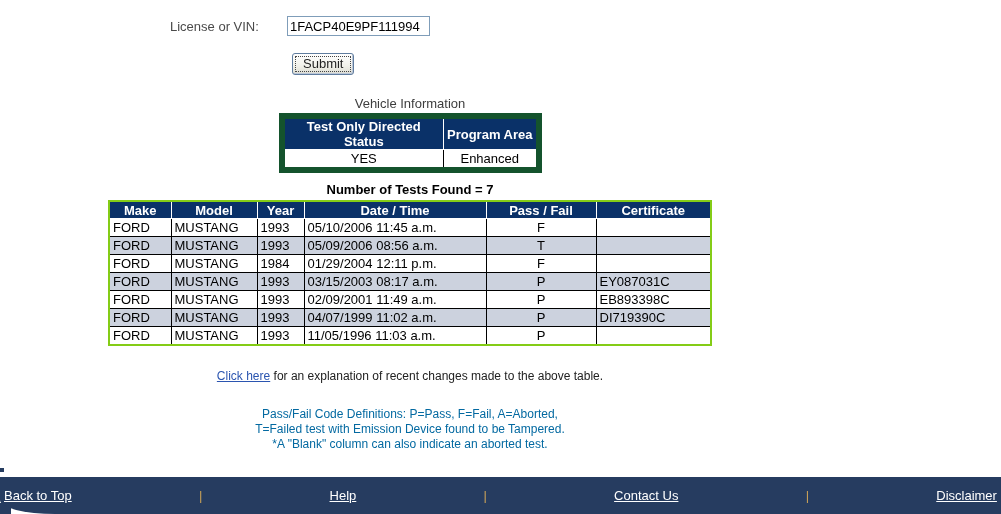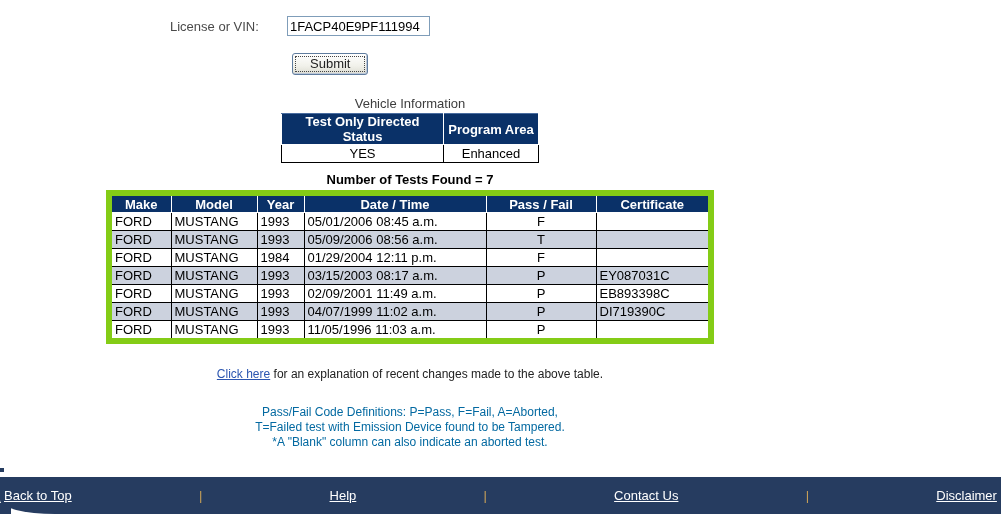--- a/index.html
+++ b/index.html
@@ -22,41 +22,41 @@
   
   .form-row{margin-top:16px;margin-left:170px;display:flex;align-items:center;font-size:13px;color:#4a4a4a;}
   .form-label{width:117px;flex:0 0 auto;}
   .text-input{width:137px;height:16px;border:1px solid #7f9db9;background:#fff;
               font-family:"Liberation Sans", sans-serif;font-size:13px;color:#000;padding:1px 2px;}
 
   
   .submit-row{margin-top:17px;margin-left:292px;}
   .xp-button{
     font-family:"Liberation Sans", sans-serif;font-size:13px;color:#222;
-    padding:2px 17px 3px;min-width:54px;height:22px;
+    padding:2px 10px 3px;min-width:54px;height:22px;
     background:linear-gradient(#ffffff,#f1f1ea 60%,#dcdcd2);
     border:1px solid #5f7c9e;border-radius:3px;
     box-shadow:inset -1px -1px 0 #bcc7d8;
     outline:1px dotted #444;outline-offset:-4px;cursor:pointer;
   }
 
   
   .section-title{margin-top:21px;text-align:center;font-size:13px;color:#3d3d3d;}
   .tests-found{margin-top:9px;text-align:center;font-size:13px;font-weight:bold;color:#000;}
   .tr-title{margin-top:9px;text-align:center;font-size:13px;color:#3d3d3d;}
 
   
   table{border-collapse:collapse;table-layout:fixed;}
   th{background:#0a3168;color:#fff;font-size:13px;font-weight:bold;height:16px;
      border:1px solid #fff;border-top-color:#4a6da0;padding:0 2px;}
   td{border:1px solid #000;font-size:13px;height:15px;padding:1px 3px;overflow:hidden;white-space:nowrap;}
   .vi-table{margin:2px auto 0;width:257px;}
-  .vi-table{border:1px solid #14532d;}
+  .vi-table{border:6px solid #14532d;}
   .vi-table td{text-align:center;}
-  .test-table{margin:3px auto 0;width:602px;border:6px solid #84cc16;}
+  .test-table{margin:3px auto 0;width:602px;border:2px solid #84cc16;}
   .test-table td:nth-child(5){text-align:center;}
   .test-table tbody tr:nth-child(even){background:#ccd2de;}
 
   
   .explanation{margin-top:23px;text-align:center;font-size:12px;color:#222;}
   .explanation a{color:#2b55b0;text-decoration:underline;}
   .definitions{margin-top:24px;text-align:center;font-size:12px;line-height:15px;color:#0369a1;}
 
   
   .footer{position:absolute;left:0;top:477px;width:1001px;height:37px;background:#263c60;
@@ -121,21 +121,21 @@
         <th>Date / Time</th>
         <th>Pass / Fail</th>
         <th>Certificate</th>
       </tr>
     </thead>
     <tbody>
         <tr>
           <td>FORD</td>
           <td>MUSTANG</td>
           <td>1993</td>
-          <td>05/01/2006 08:45 a.m.</td>
+          <td>05/10/2006 11:45 a.m.</td>
           <td>F</td>
           <td></td>
         </tr>
         <tr>
           <td>FORD</td>
           <td>MUSTANG</td>
           <td>1993</td>
           <td>05/09/2006 08:56 a.m.</td>
           <td>T</td>
           <td></td>

